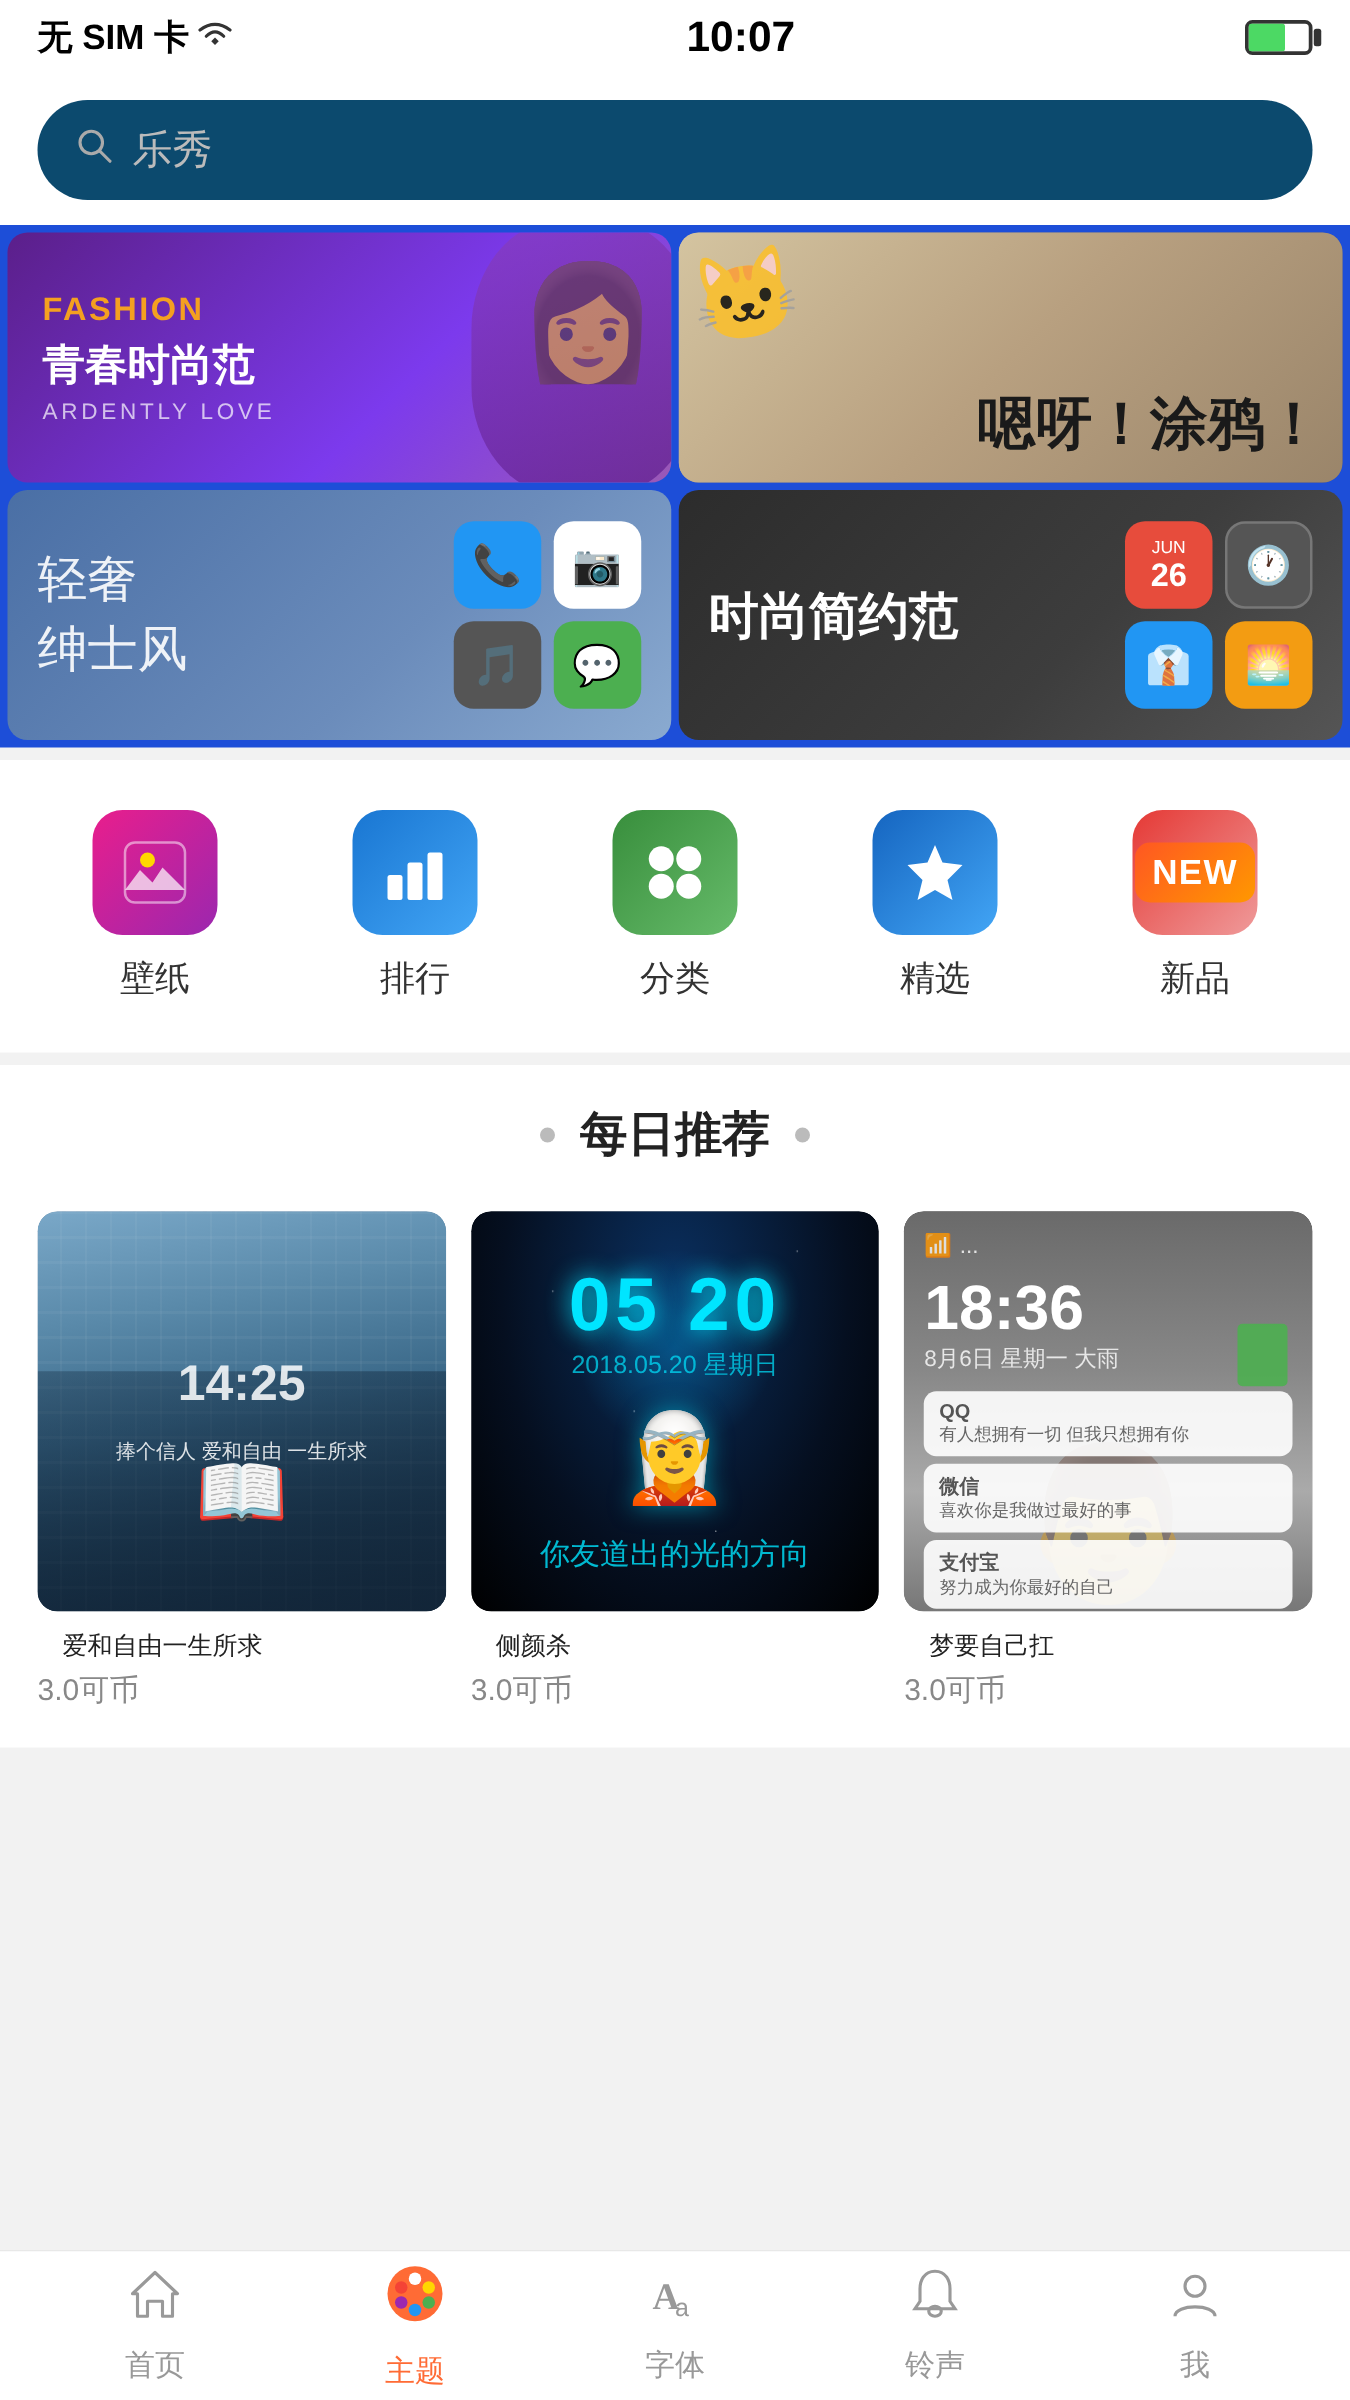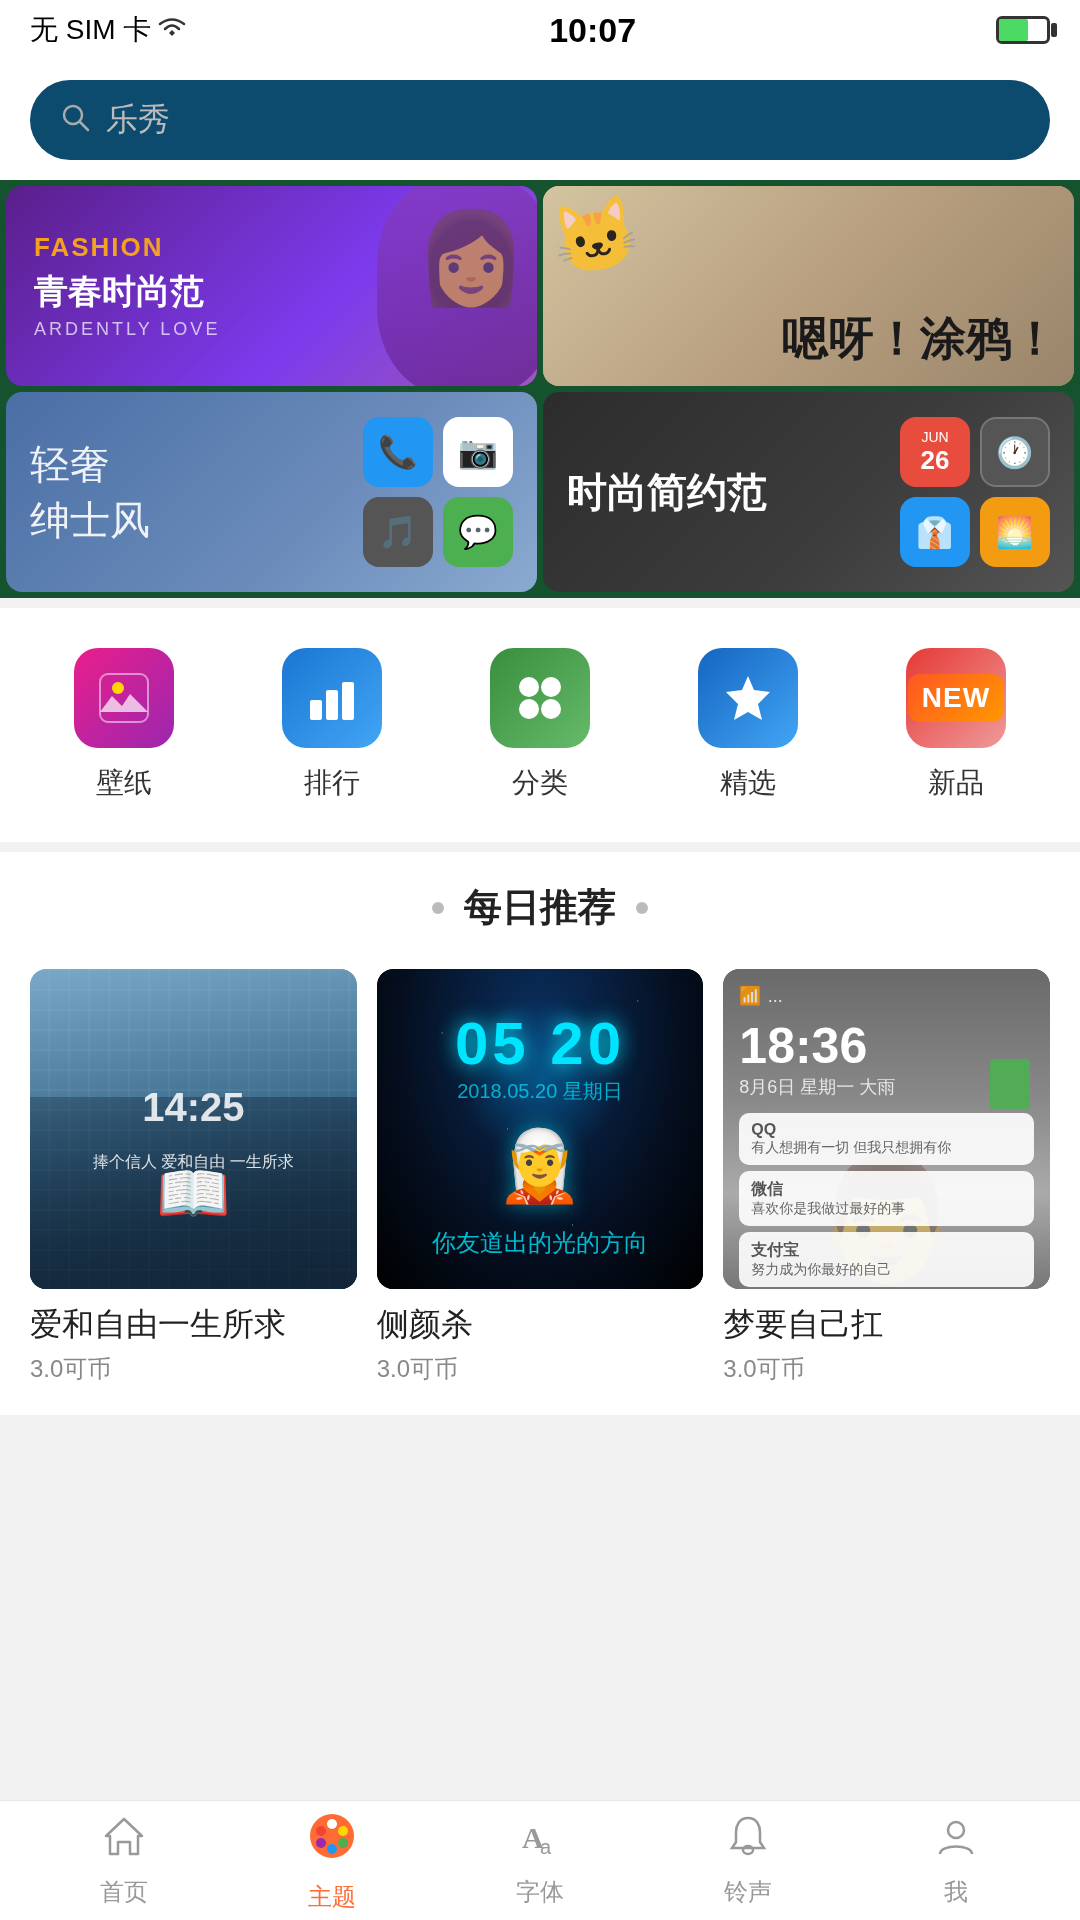--- a/index.html
+++ b/index.html
@@ -16,21 +16,21 @@
     .status-bar {
       display: flex;
       justify-content: space-between;
       align-items: center;
       padding: 0 30px;
       height: 60px;
       background: #fff;
       font-size: 28px;
       font-weight: 500;
     }
-    .status-left { display: flex; align-items: center; gap: 4px; }
+    .status-left { display: flex; align-items: center; gap: 4px; font-weight: bold; }
     .status-center { font-size: 34px; font-weight: 600; }
     .status-right { display: flex; align-items: center; gap: 10px; }
     .battery-icon {
       width: 54px; height: 28px; border: 3px solid #333;
       border-radius: 6px; position: relative; display: flex; align-items: center;
     }
     .battery-icon::after {
       content: '';
       position: absolute;
       right: -10px;
@@ -59,21 +59,21 @@
     }
     .search-icon-svg { color: #aaa; font-size: 30px; }
     .search-placeholder { color: #bbb; font-size: 32px; }
 
     
     .banner-grid {
       display: grid;
       grid-template-columns: 1fr 1fr;
       gap: 6px;
       padding: 6px;
-      background: #14532d;
+      background: #1d4ed8;
     }
     .banner-item {
       border-radius: 16px;
       overflow: hidden;
       height: 200px;
       position: relative;
       cursor: pointer;
     }
     .banner-1 {
       background: linear-gradient(135deg, #5b1f8a 0%, #7c3aed 60%, #9b59b6 100%);
@@ -284,22 +284,23 @@
     .theme-notif {
       background: rgba(255,255,255,0.9);
       border-radius: 10px;
       padding: 8px 12px;
       font-size: 16px; color: #333;
     }
     .notif-title { font-weight: 700; font-size: 16px; color: #555; }
     .notif-msg { font-size: 14px; color: #666; white-space: nowrap; overflow: hidden; text-overflow: ellipsis; }
 
     .theme-name {
-      font-size: 32px; color: #222; margin-top: 14px;
+      font-size: 20px; color: #222; margin-top: 14px;
       font-weight: 500;
+      margin-left: 20px;
     }
     .theme-price {
       font-size: 24px; color: #888; margin-top: 6px;
     }
 
     
     .bottom-nav {
       position: fixed;
       bottom: 0; left: 0;
       width: 1080px;

